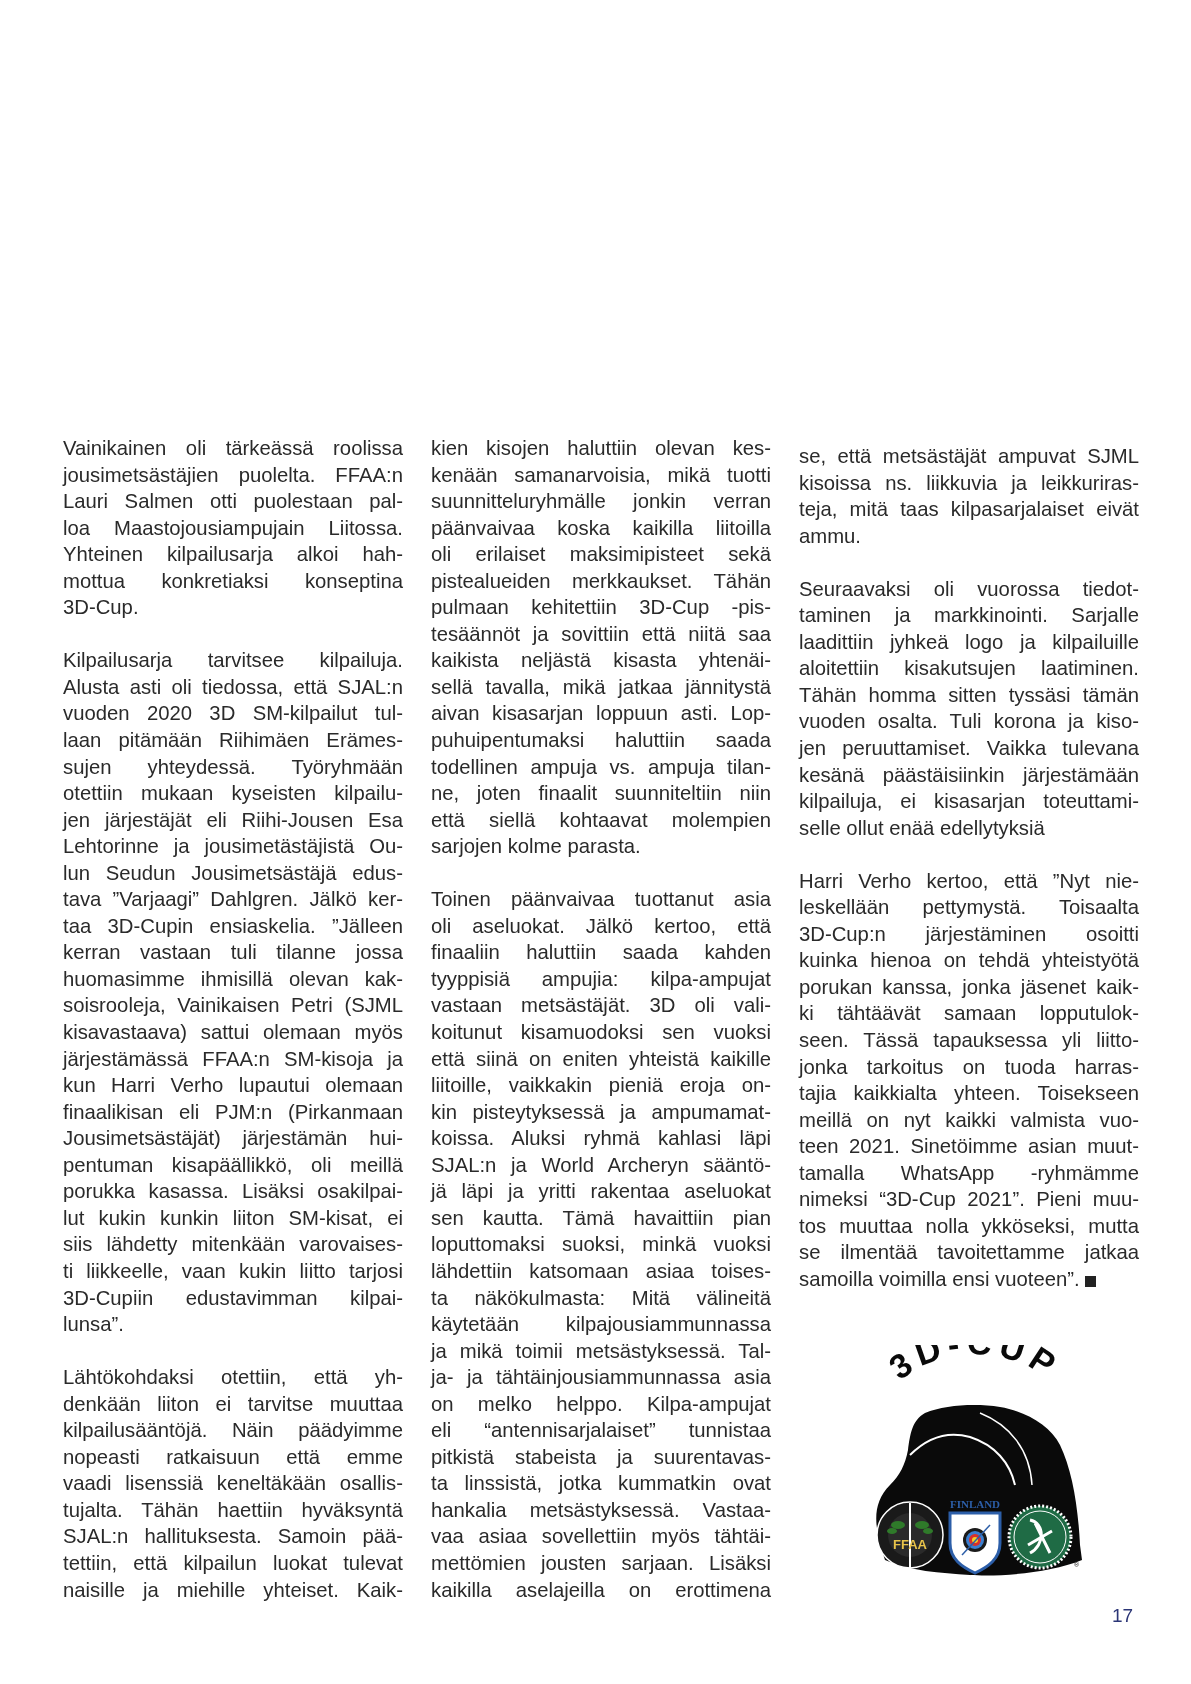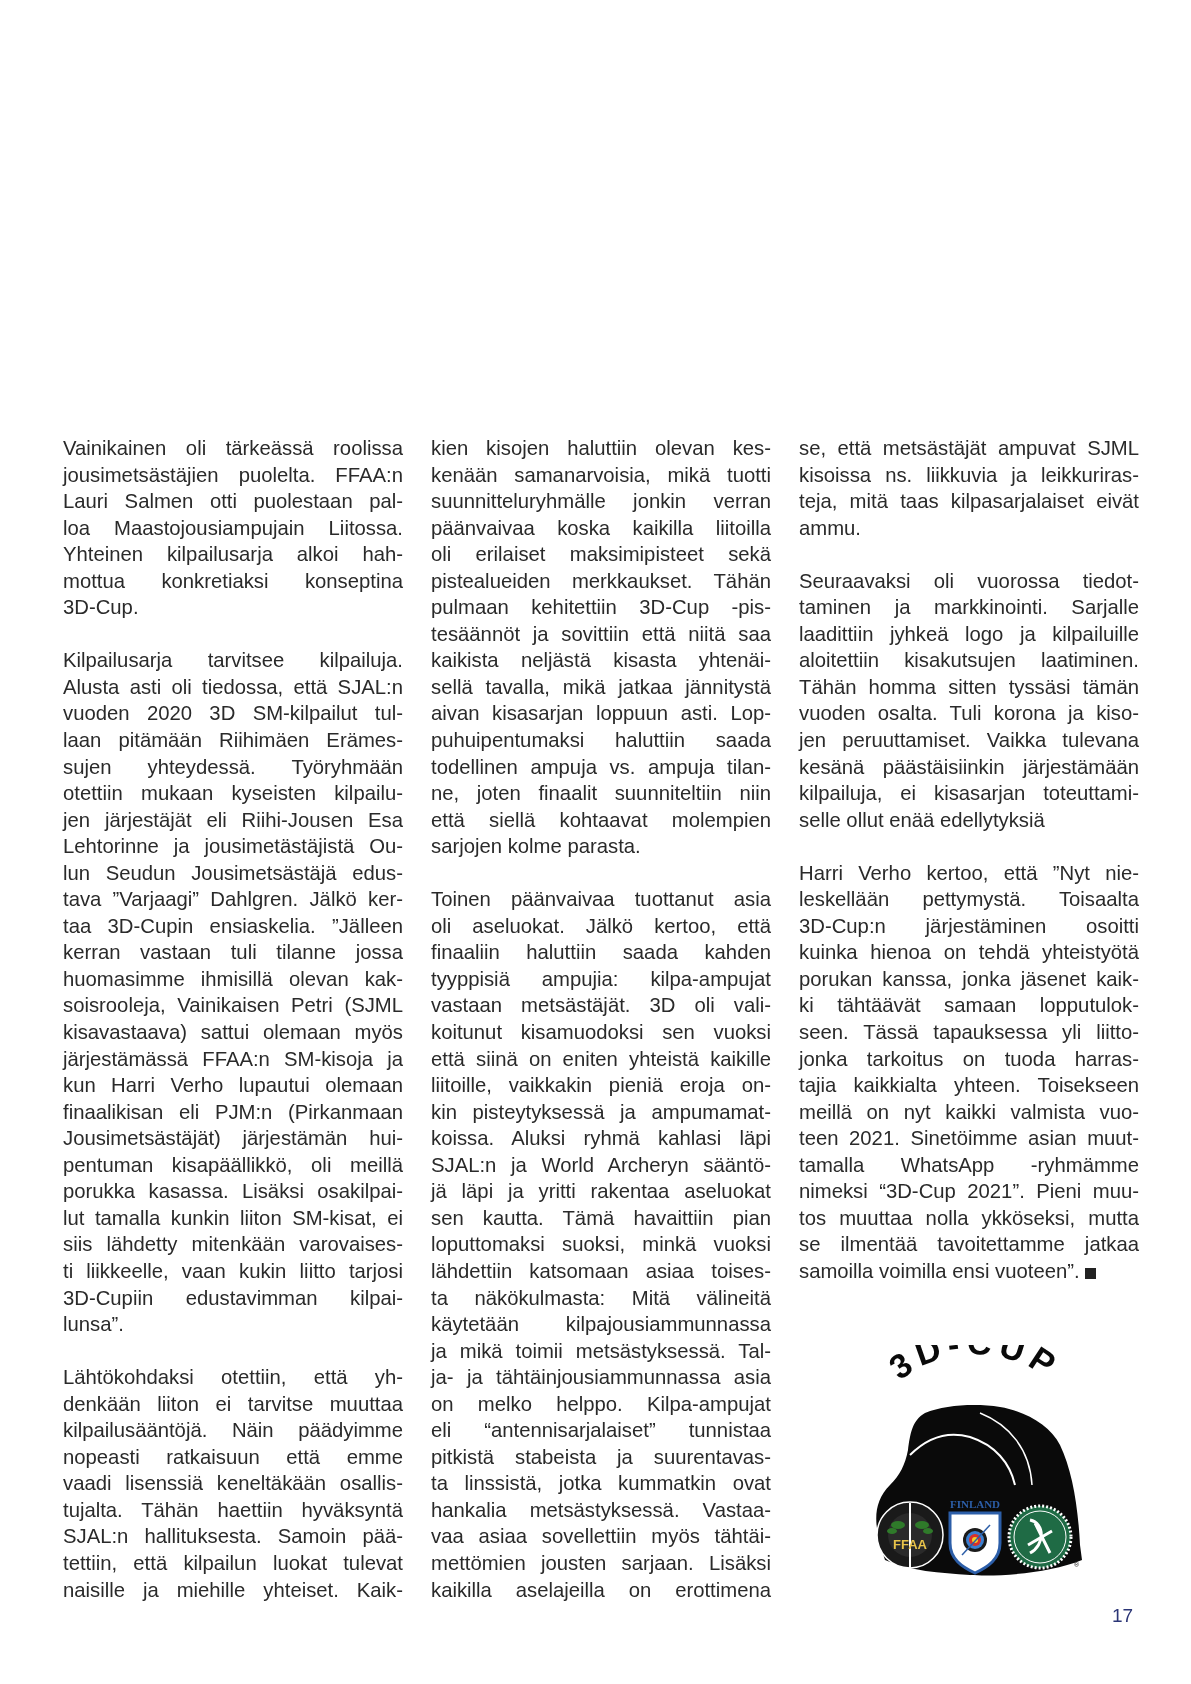--- a/index.html
+++ b/index.html
@@ -4,21 +4,21 @@
 <style>
   html, body { margin:0; padding:0; background:#ffffff; }
   body { width:1191px; height:1684px; position:relative; overflow:hidden;
          font-family:"Liberation Sans", sans-serif; color:#2a2a2a; }
   .col { position:absolute; top:435px; width:340px; font-size:20.3px; line-height:26.55px; }
   .col p { margin:0 0 26.55px 0; text-align:justify; }
   .col .ln { display:block; text-align:justify; text-align-last:justify; white-space:nowrap; }
   .col .ln.last { text-align-last:left; }
   #col-left { left:63px; }
   #col-middle { left:431px; }
-  #col-right { left:799px; }
+  #col-right { left:799px;margin-top:8px; }
   .end-mark { display:inline-block; width:11px; height:11px; background:#222; margin-left:5px; vertical-align:-1px; }
   #page-number { position:absolute; left:1112px; top:1605px; font-size:19px; color:#2b3576; }
   #logo { position:absolute; left:850px; top:1345px; width:250px; height:250px; }
 </style>
 </head>
 <body>
 
 <div id="col-left" class="col">
     <p>
       <span class="ln">Vainikainen oli tärkeässä roolissa</span>
@@ -44,21 +44,21 @@
       <span class="ln">kerran vastaan tuli tilanne jossa</span>
       <span class="ln">huomasimme ihmisillä olevan kak-</span>
       <span class="ln">soisrooleja, Vainikaisen Petri (SJML</span>
       <span class="ln">kisavastaava) sattui olemaan myös</span>
       <span class="ln">järjestämässä FFAA:n SM-kisoja ja</span>
       <span class="ln">kun Harri Verho lupautui olemaan</span>
       <span class="ln">finaalikisan eli PJM:n (Pirkanmaan</span>
       <span class="ln">Jousimetsästäjät) järjestämän hui-</span>
       <span class="ln">pentuman kisapäällikkö, oli meillä</span>
       <span class="ln">porukka kasassa. Lisäksi osakilpai-</span>
-      <span class="ln">lut tamalla kunkin liiton SM-kisat, ei</span>
+      <span class="ln">lut kukin kunkin liiton SM-kisat, ei</span>
       <span class="ln">siis lähdetty mitenkään varovaises-</span>
       <span class="ln">ti liikkeelle, vaan kukin liitto tarjosi</span>
       <span class="ln">3D-Cupiin edustavimman kilpai-</span>
       <span class="ln last">lunsa”.</span>
     </p>
     <p>
       <span class="ln">Lähtökohdaksi otettiin, että yh-</span>
       <span class="ln">denkään liiton ei tarvitse muuttaa</span>
       <span class="ln">kilpailusääntöjä. Näin päädyimme</span>
       <span class="ln">nopeasti ratkaisuun että emme</span>

